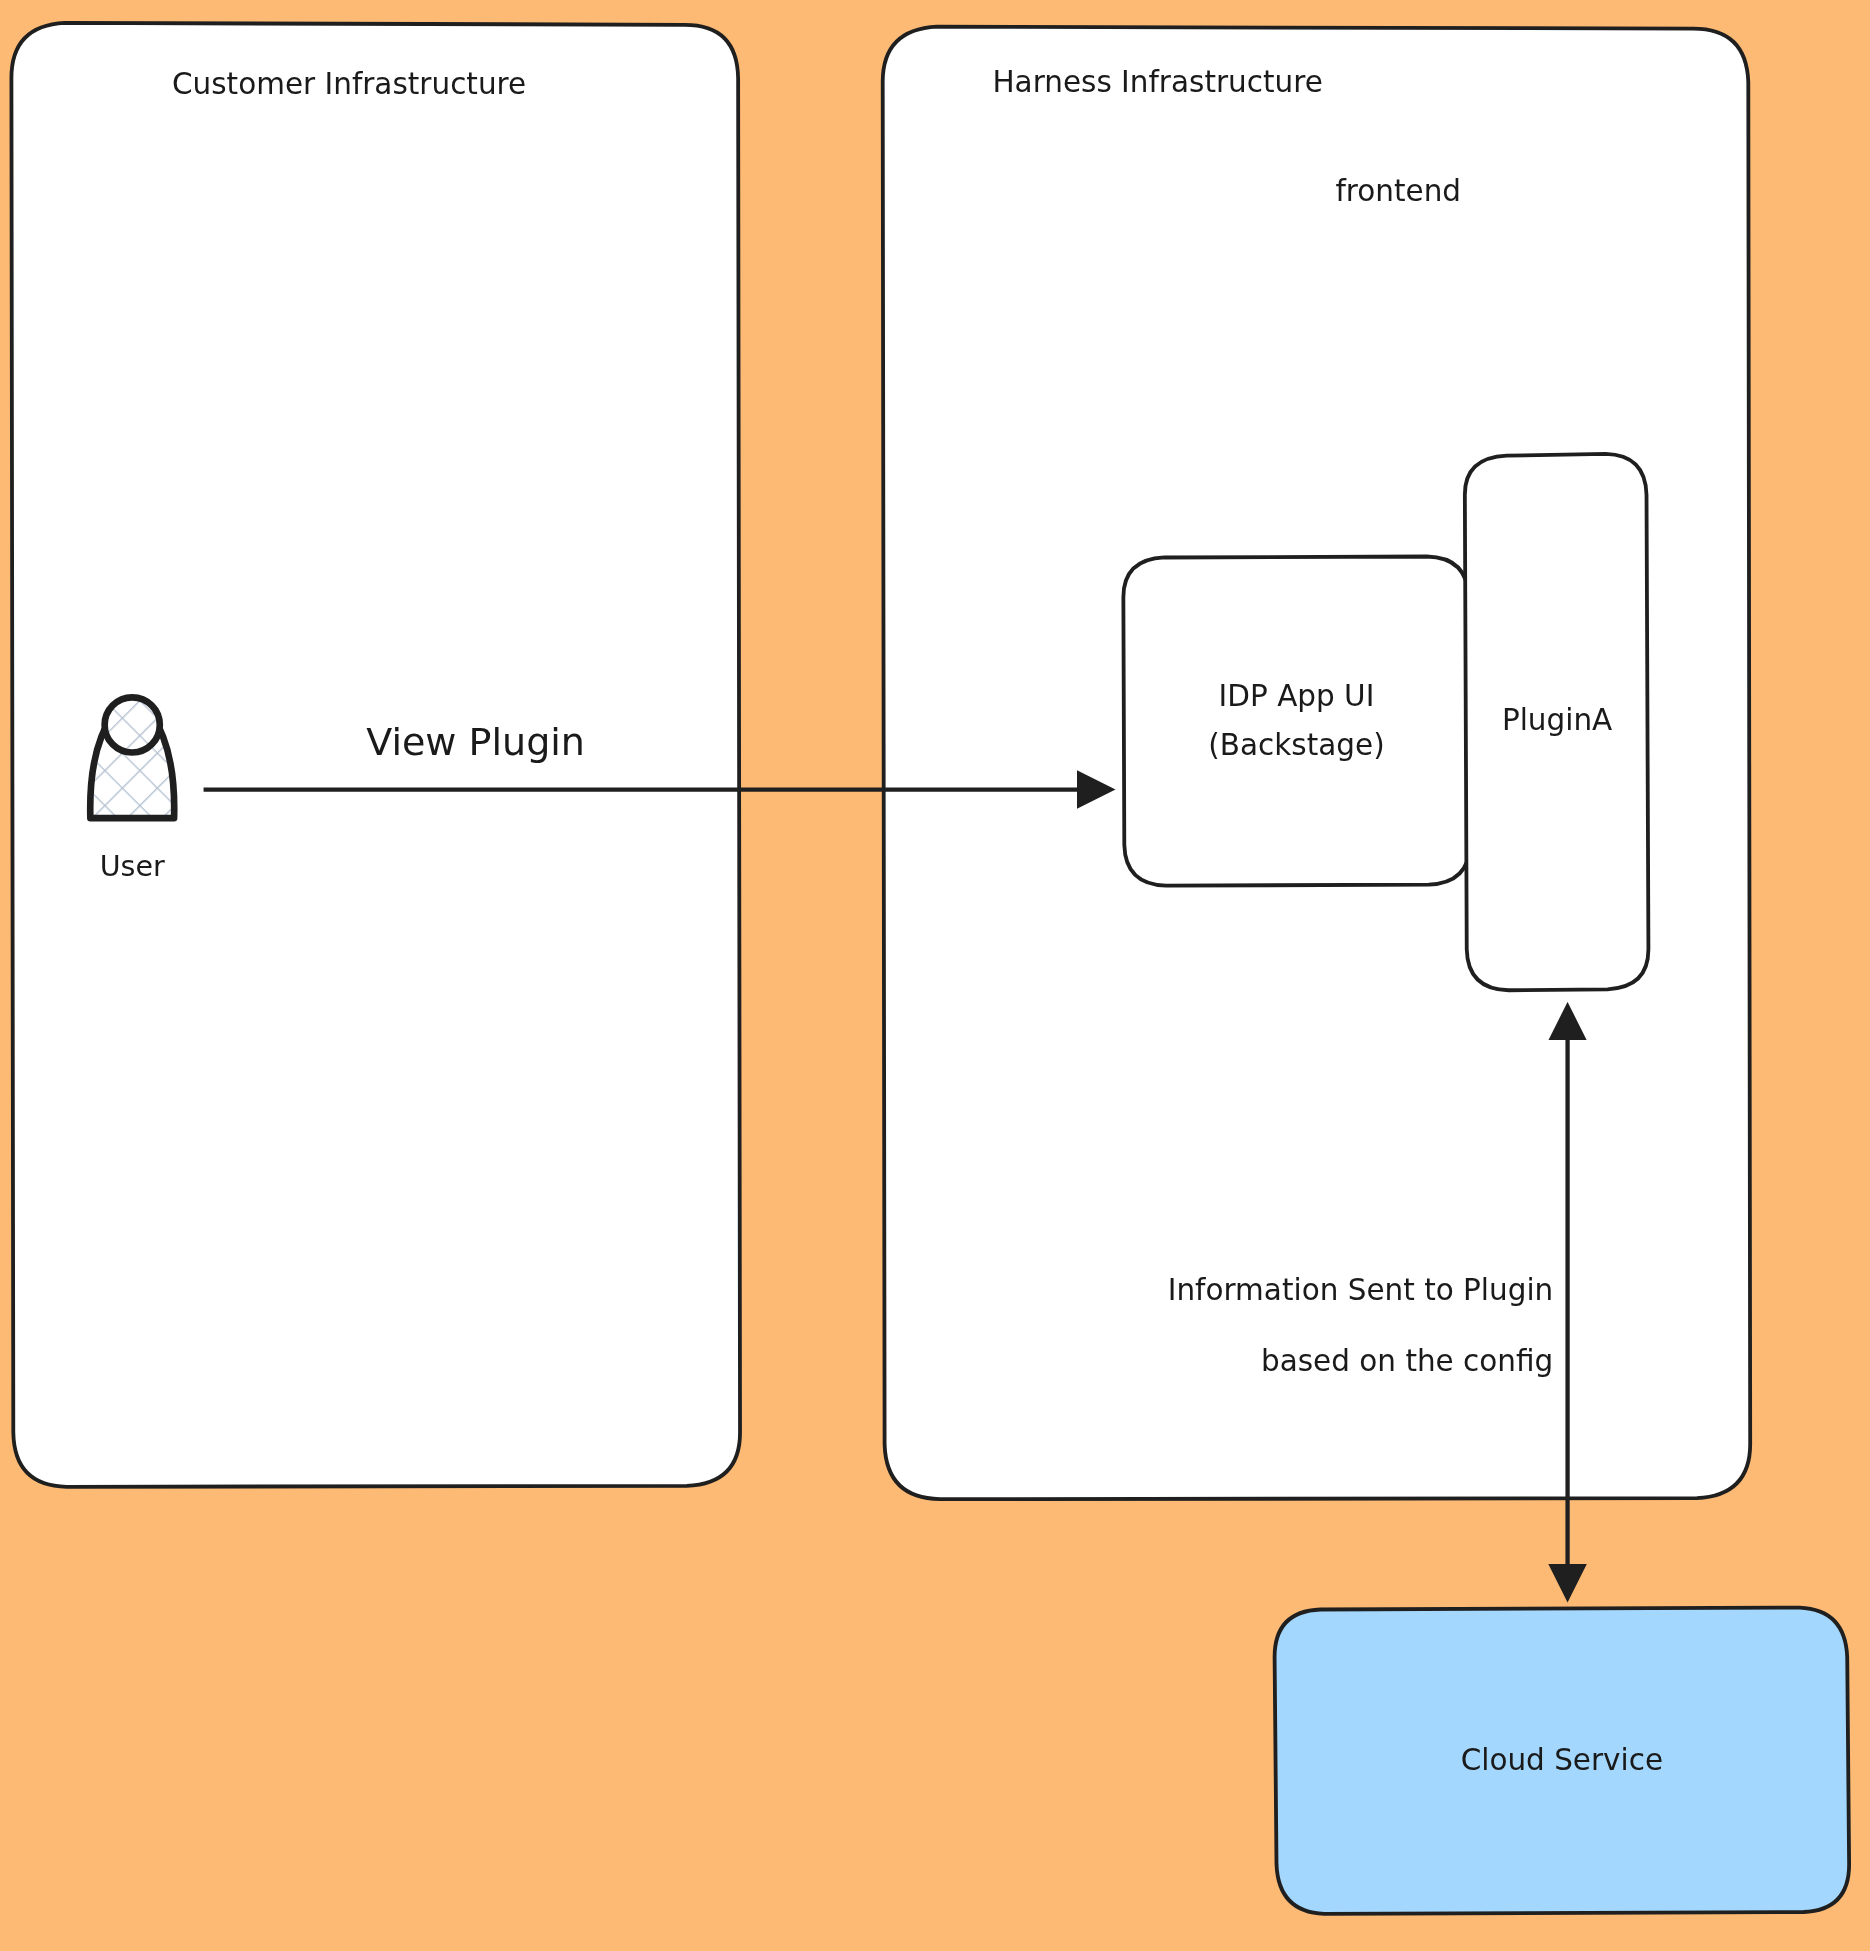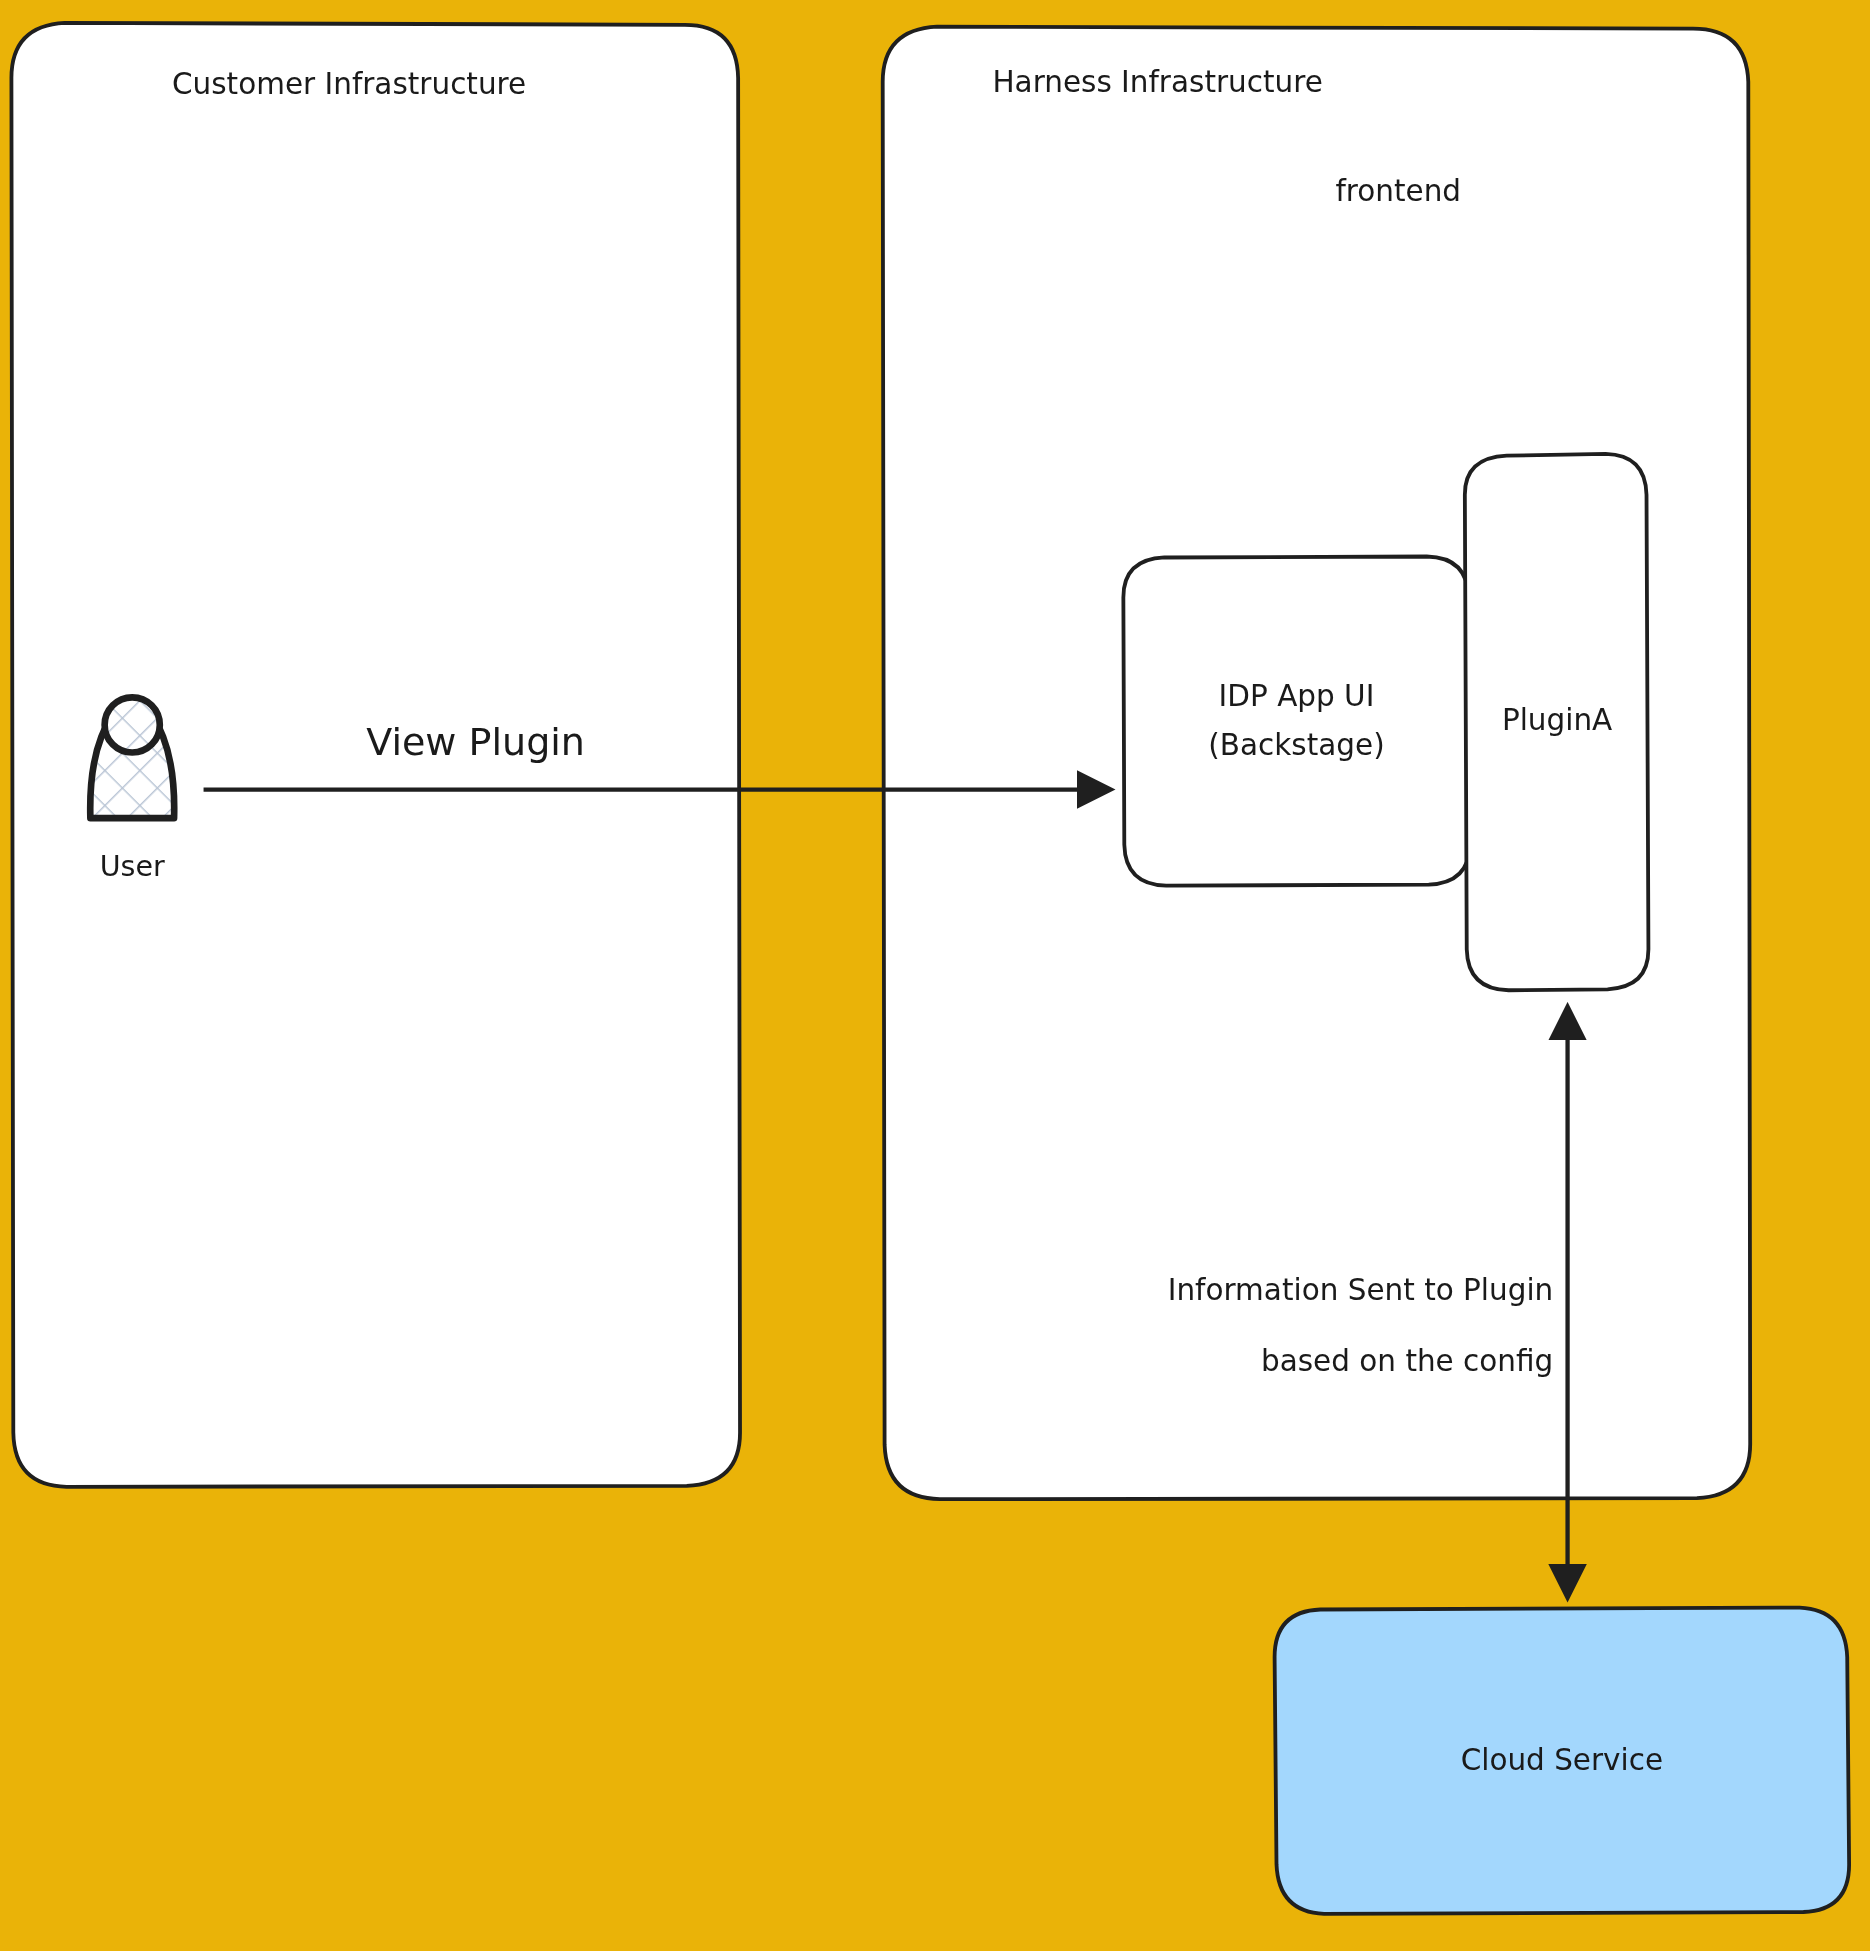--- a/index.html
+++ b/index.html
@@ -7,21 +7,21 @@
     padding: 0;
     background: #ffffff;
   }
   body {
     font-family: "DejaVu Sans", sans-serif;
   }
   #canvas {
     position: relative;
     width: 1871px;
     height: 1952px;
-    background: #eab308;
+    background: #fdba74;
     overflow: hidden;
   }
   #diagram-svg {
     position: absolute;
     top: 0;
     left: 0;
     width: 1871px;
     height: 1952px;
   }
   .dg-text {

